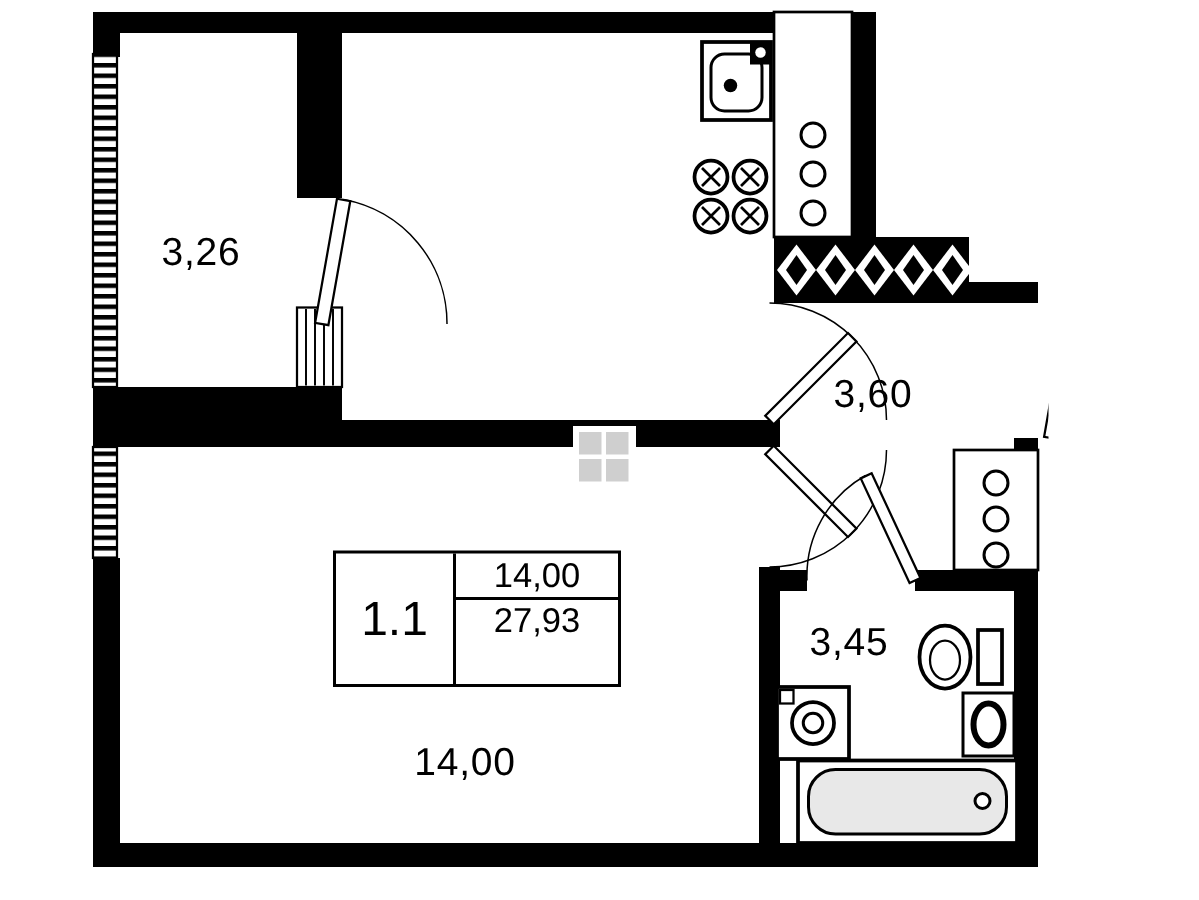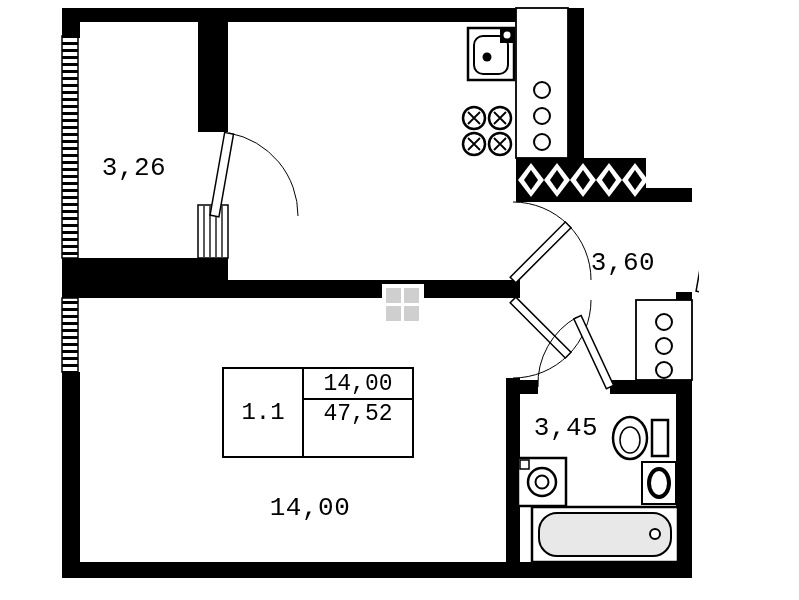--- a/index.html
+++ b/index.html
@@ -1,32 +1,32 @@
 <!DOCTYPE html>
 <html><head>
 <meta charset="utf-8">
 <style>
   html,body{margin:0;padding:0;background:#fff;}
   .stage{
     position:relative;width:699px;height:600px;background:#fff;
-    font-family:Liberation Mono, monospace;overflow:hidden;color:#000;
+    font-family:Liberation Sans, sans-serif;overflow:hidden;color:#000;
   }
   .plan-svg{position:absolute;left:0;top:0;}
   .room-label{
     position:absolute;transform:translate(-50%,-50%);
     font-size:26px;letter-spacing:.5px;white-space:nowrap;
   }
   .info-table{
     position:absolute;left:222px;top:367px;
     display:grid;grid-template-columns:80px 108px;grid-auto-rows:29px;
     border:2.5px solid #000;background:#fff;
   }
   .it-unit{
     grid-column:1;grid-row:1/4;display:flex;align-items:center;justify-content:center;
-    font-size:24px;border-right:2.5px solid #000;
+    font-size:32px;border-right:2.5px solid #000;
   }
   .it-cell{
     grid-column:2;display:flex;align-items:center;justify-content:center;font-size:23px;
   }
   .it-cell.bt{border-top:2.5px solid #000;}
 </style>
 </head>
 <body>
 
 <div class="stage">
@@ -164,23 +164,23 @@
     <g>
       <rect x="382" y="284" width="42" height="42" fill="#ffffff"></rect>
       <rect x="386" y="288" width="15" height="15" fill="#cfcfcf"></rect>
       <rect x="404" y="288" width="15" height="15" fill="#cfcfcf"></rect>
       <rect x="386" y="306" width="15" height="15" fill="#cfcfcf"></rect>
       <rect x="404" y="306" width="15" height="15" fill="#cfcfcf"></rect>
     </g>
   </svg>
 
   <div class="room-label" style="left:134px;top:168px">3,26</div>
-  <div class="room-label" style="left:623px;top:263px">3,60</div>
+  <div class="room-label" style="left:582px;top:263px">3,60</div>
   <div class="room-label" style="left:566px;top:428px">3,45</div>
   <div class="room-label" style="left:310px;top:508px">14,00</div>
 
   <div class="info-table">
     <div class="it-unit">1.1</div>
     <div class="it-cell">14,00</div>
-    <div class="it-cell bt">47,52</div>
+    <div class="it-cell bt">27,93</div>
   </div>
 
 </div>
 
 </body></html>

